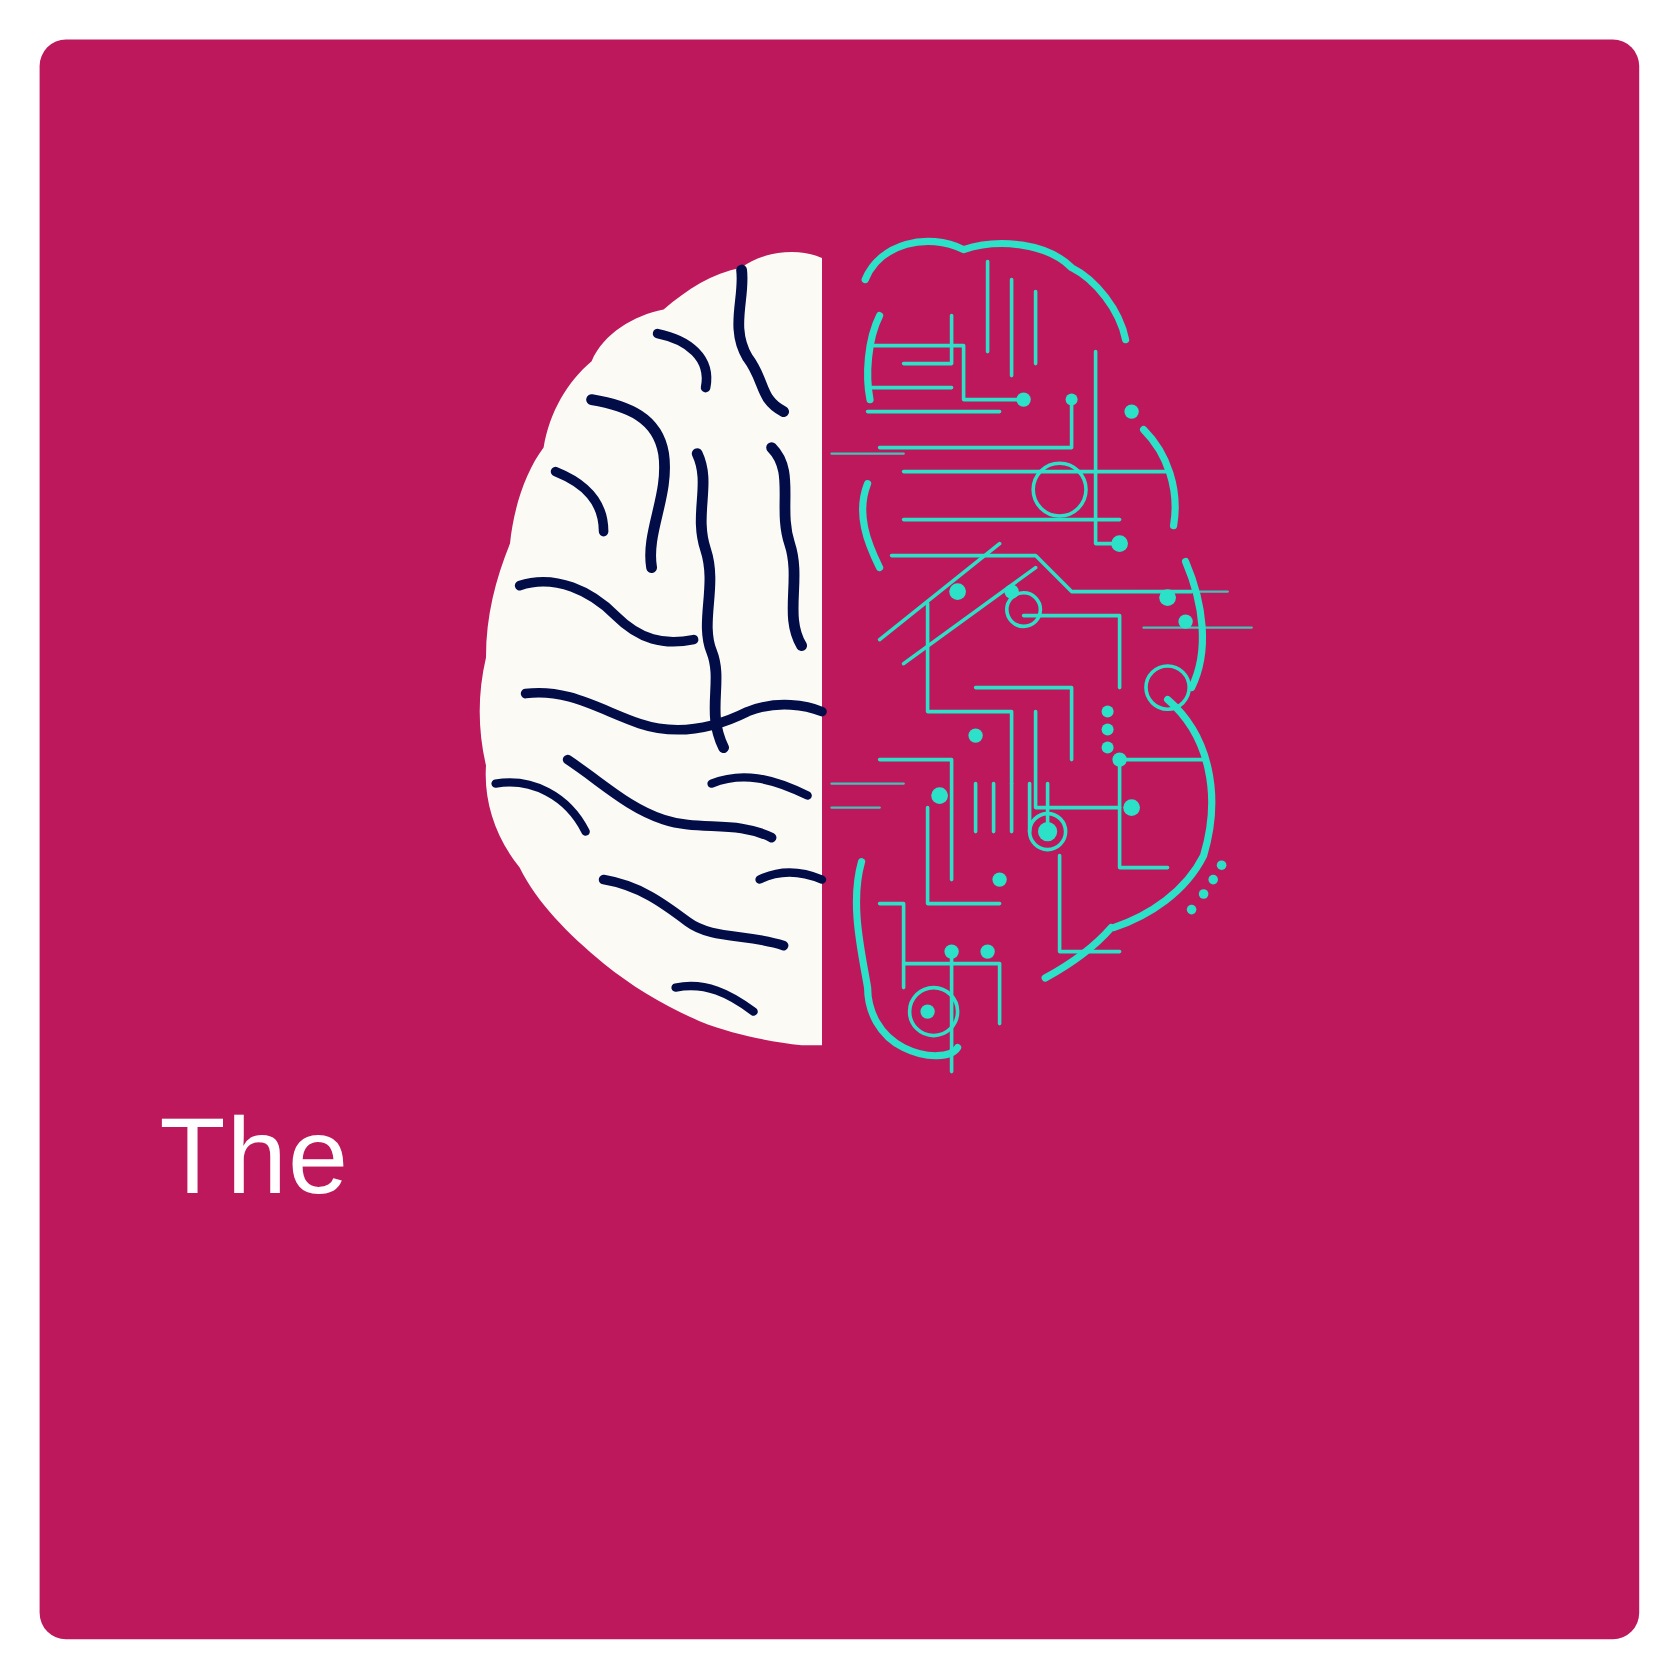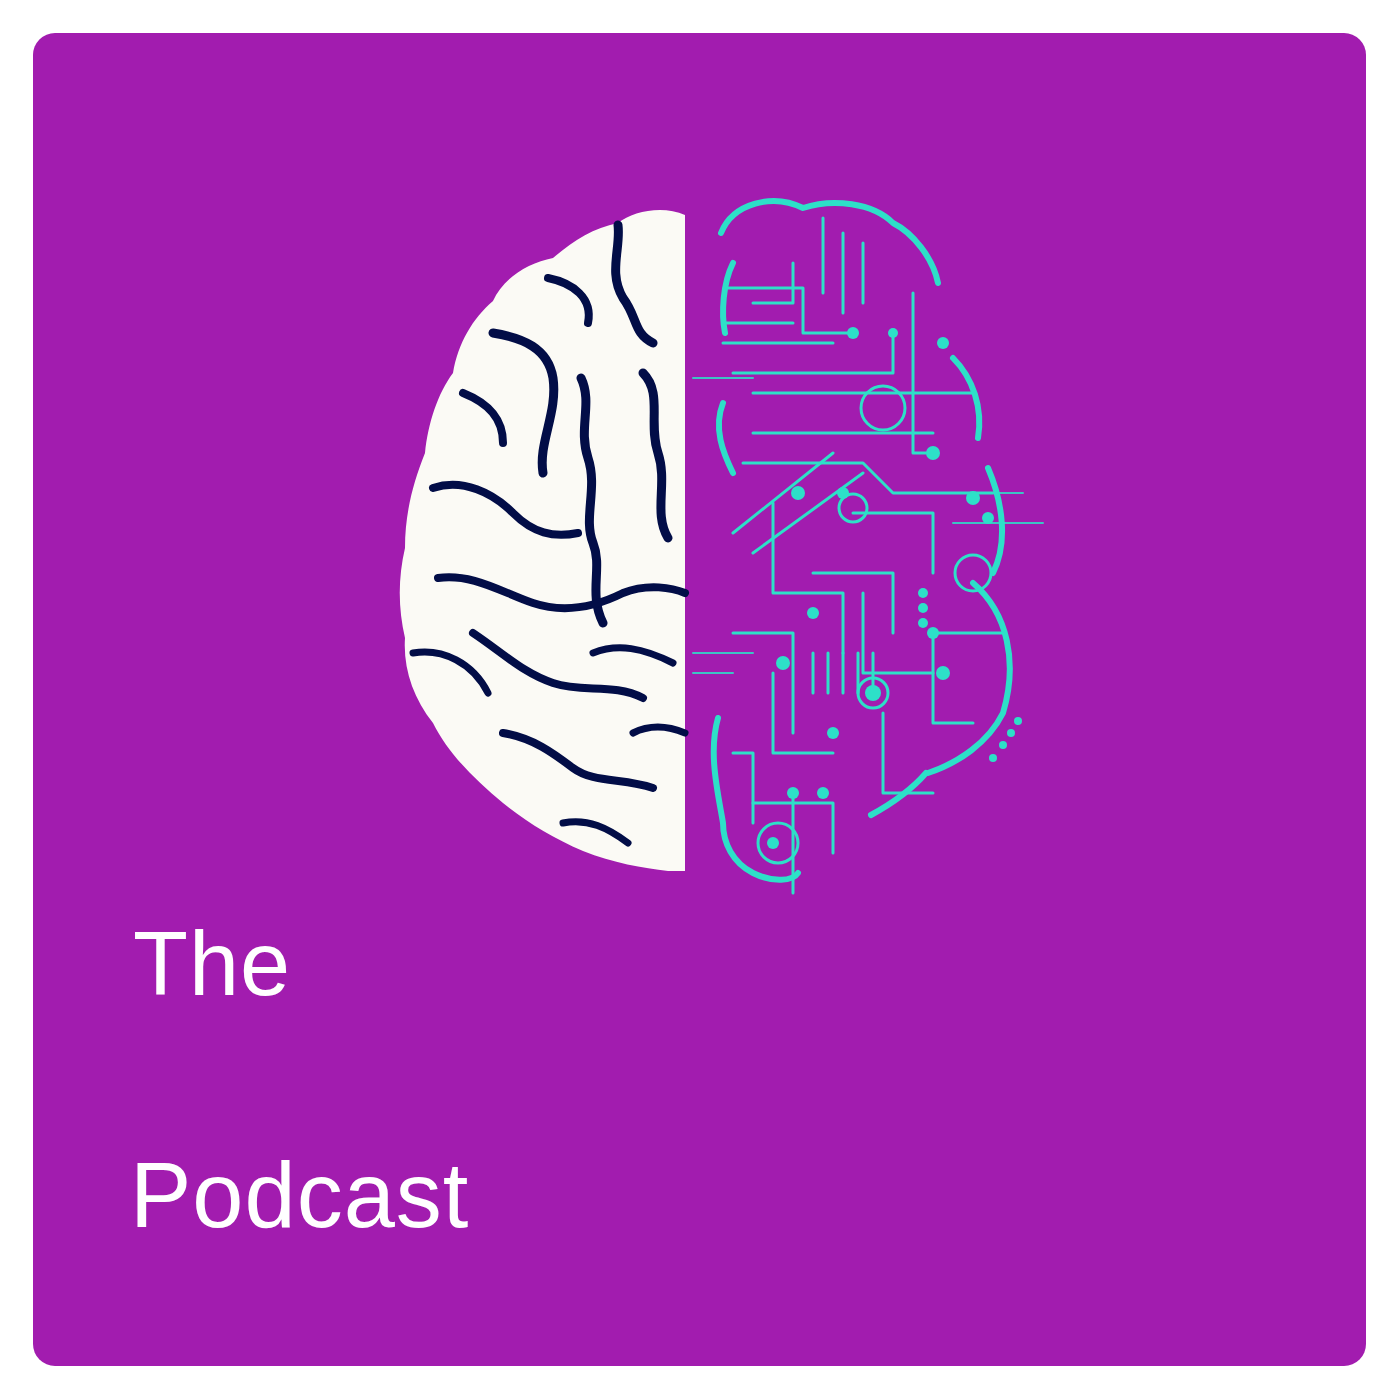--- a/index.html
+++ b/index.html
@@ -1,19 +1,19 @@
 <!DOCTYPE html>
 <html><head>
 <meta charset="utf-8">
 <style>
   html, body { margin:0; padding:0; background:#ffffff; }
   body { width:1400px; height:1400px; position:relative; overflow:hidden; }
   .card {
     position:absolute; left:33px; top:33px; width:1333px; height:1333px;
-    background:#a21caf; border-radius:22px; overflow:hidden;
+    background:#be185d; border-radius:22px; overflow:hidden;
   }
   .brain { position:absolute; left:0; top:0; width:1333px; height:900px; }
   .title { position:absolute; left:100px; font-family:"Liberation Sans", sans-serif; white-space:nowrap; }
   .line-the { top:880px; font-size:90px; font-weight:400; color:#ffffff; letter-spacing:1px; }
   .line-main { top:1000px; font-size:86px; font-weight:700; letter-spacing:0px; }
   .line-main .accent { color:#2de0c8; }
   .line-main .white { color:#ffffff; }
   .line-pod { top:1110px; font-size:92px; font-weight:400; color:#ffffff; letter-spacing:1px; left:97px; }
 </style>
 </head>
@@ -117,15 +117,14 @@
         <circle cx="850" cy="375" r="22"></circle>
         <circle cx="820" cy="475" r="14"></circle>
         <circle cx="840" cy="660" r="15"></circle>
         <circle cx="745" cy="810" r="20"></circle>
         <circle cx="940" cy="540" r="18"></circle>
       </g>
     </g>
   </svg>
 
   <div class="title line-the">The</div>
-  <div class="title line-pod">Podcast</div>
 
 </div>
 
 </body></html>

